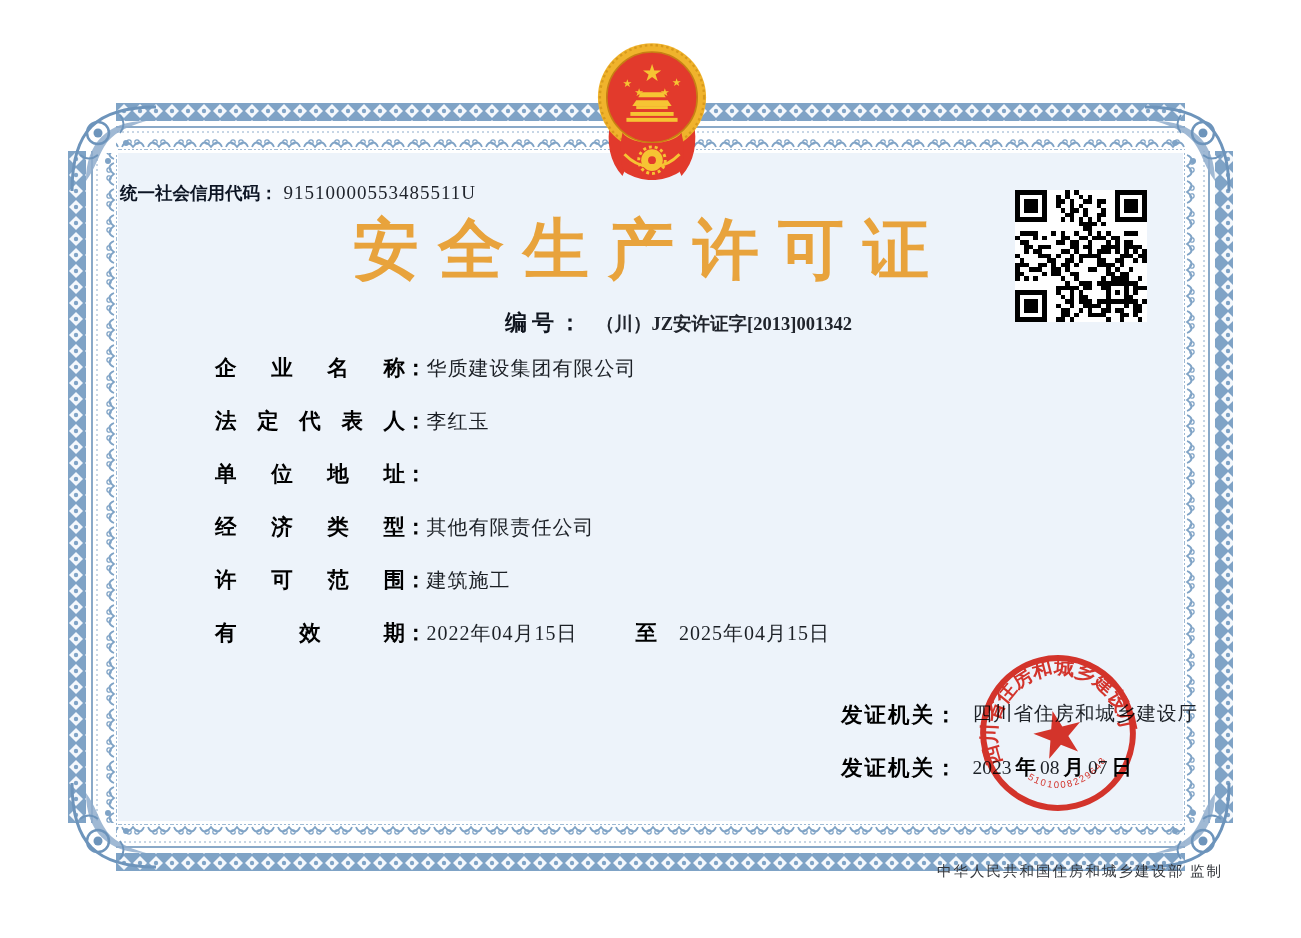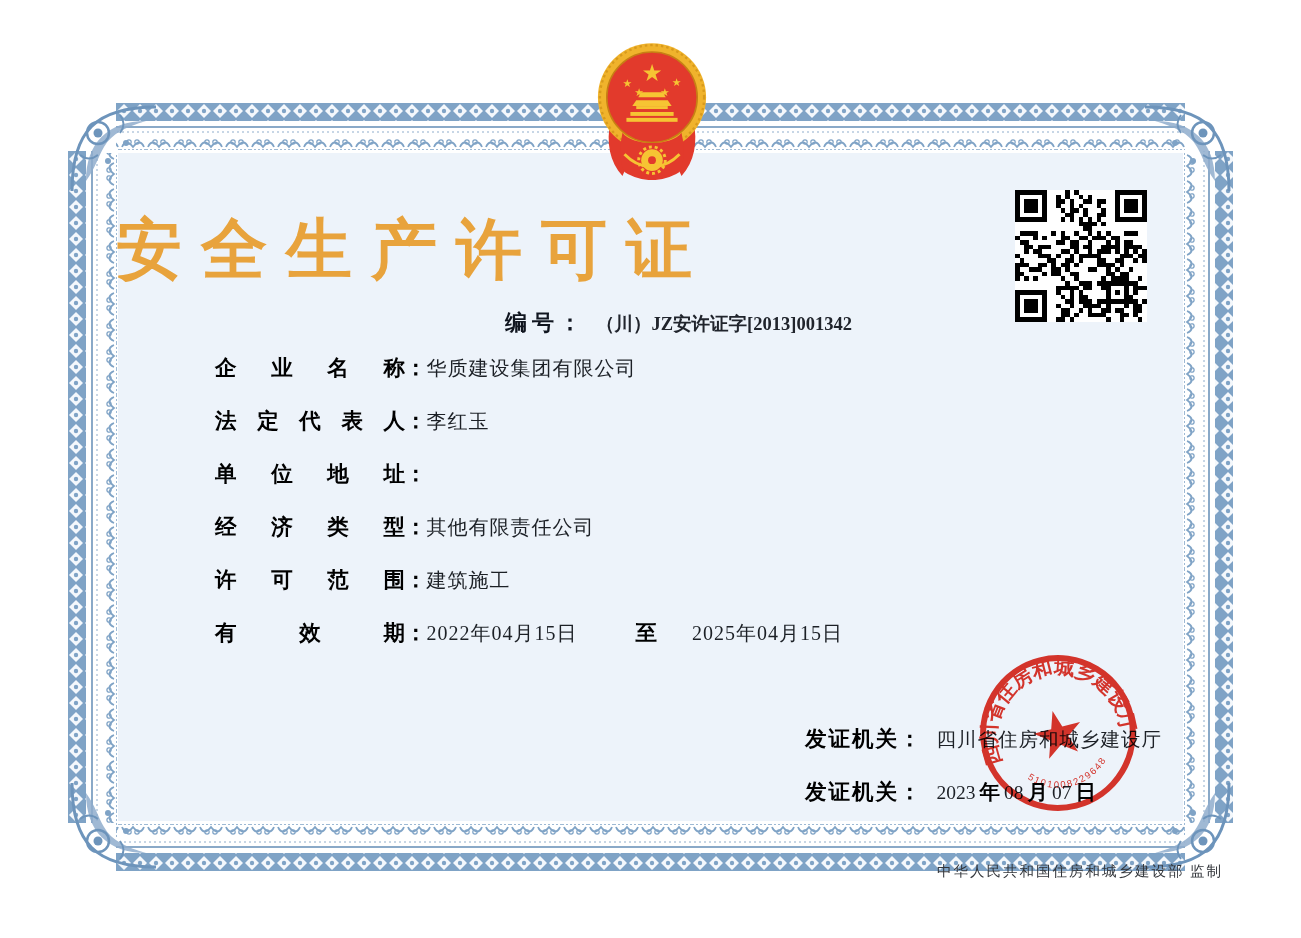--- a/index.html
+++ b/index.html
@@ -7,37 +7,37 @@
         font-family:"Liberation Sans",sans-serif;}
   .frame{position:absolute;left:68px;top:103px;width:1165px;height:768px;}
   .border-svg{position:absolute;left:0;top:0;}
   
   .emblem{position:absolute;left:593px;top:36px;z-index:6;}
   
   .credit{position:absolute;left:52px;top:78px;display:flex;align-items:baseline;z-index:3;}
   .cc-label{font-weight:bold;font-size:17.5px;color:#0d1524;}
   .cc-value{font-family:"Liberation Serif",serif;font-size:19px;color:#20242c;margin-left:6px;letter-spacing:1px;}
   
-  .title{position:absolute;left:0;top:110px;width:100%;text-align:left;z-index:3;
-         font-size:66px;font-weight:900;color:#e8a33c;letter-spacing:19px;line-height:1.1;white-space:nowrap;padding-left:48px;}
+  .title{position:absolute;left:0;top:110px;width:100%;text-align:center;z-index:3;
+         font-size:66px;font-weight:900;color:#e8a33c;letter-spacing:19px;line-height:1.1;white-space:nowrap;}
   
   .serial{position:absolute;left:437px;top:205px;display:flex;align-items:baseline;z-index:3;}
   .serial-label{font-weight:bold;font-size:22px;color:#10151f;letter-spacing:5px;}
   .serial-value{font-family:"Liberation Serif",serif;font-size:18.5px;color:#20242c;margin-left:10px;font-weight:bold;}
   
   .fields{position:absolute;left:147px;top:250px;z-index:3;}
   .f-row{display:flex;align-items:baseline;height:53px;}
   .f-label{display:inline-flex;justify-content:space-between;width:190px;
            font-weight:bold;font-size:21.5px;color:#000;}
   .f-colon{font-weight:bold;font-size:21.5px;color:#000;}
   .f-value{font-family:"Liberation Serif",serif;font-size:20px;color:#1c2026;letter-spacing:1px;}
   .f-to{margin-left:58px;margin-right:22px;font-weight:bold;font-size:21.5px;color:#000;}
   
   .issuer{position:absolute;left:737px;top:597px;z-index:4;}
-  .i-row{display:flex;align-items:flex-end;height:53px;}
+  .i-row{display:flex;align-items:flex-start;height:53px;margin-left:36px;}
   .i-label{font-weight:bold;font-size:21.5px;color:#000;letter-spacing:2px;}
   .i-value{margin-left:14px;font-family:"Liberation Serif",serif;font-size:19.5px;color:#1c2026;letter-spacing:1px;}
   .i-date{margin-left:14px;display:flex;align-items:baseline;gap:4px;}
   .d-num{font-family:"Liberation Serif",serif;font-size:19.5px;color:#1c2026;}
   .d-unit{font-weight:bold;font-size:20.5px;color:#000;}
   
   .seal{position:absolute;left:903px;top:543px;z-index:7;mix-blend-mode:multiply;}
   
   .qr{position:absolute;left:947px;top:87px;z-index:3;}
   
@@ -91,20 +91,24 @@
         </g>
       <g transform="translate(1131,50) rotate(90)">
           <rect x="0" y="0" width="684" height="16" fill="url(#psc)"></rect>
         </g>
       <use href="#corner"></use>
       <use href="#corner" transform="translate(1165,0) scale(-1,1)"></use>
       <use href="#corner" transform="translate(0,768) scale(1,-1)"></use>
       <use href="#corner" transform="translate(1165,768) scale(-1,-1)"></use>
     </svg>
 
+    <div class="credit">
+      <span class="cc-label">统一社会信用代码：</span>
+      <span class="cc-value">91510000553485511U</span>
+    </div>
 
     <div class="title">安全生产许可证</div>
 
     <div class="serial">
       <span class="serial-label">编号：</span>
       <span class="serial-value">（川）JZ安许证字[2013]001342</span>
     </div>
 
     <div class="fields">
         <div class="f-row">
@@ -159,21 +163,21 @@
         </div>
         <div class="f-row">
           <span class="f-label">
             <span>有</span>
             <span>效</span>
             <span>期</span>
           </span>
           <span class="f-colon">：</span>
           <span class="f-value">2022年04月15日</span>
           <span class="f-to">至</span>
-          <span class="f-value" style="margin-left: 13px;">2025年04月15日</span>
+          <span class="f-value" style="margin-left: 0px;">2025年04月15日</span>
         </div>
       </div>
 
     <div class="issuer">
       <div class="i-row">
         <span class="i-label">发证机关：</span>
         <span class="i-value">四川省住房和城乡建设厅</span>
       </div>
       <div class="i-row">
         <span class="i-label">发证机关：</span>

